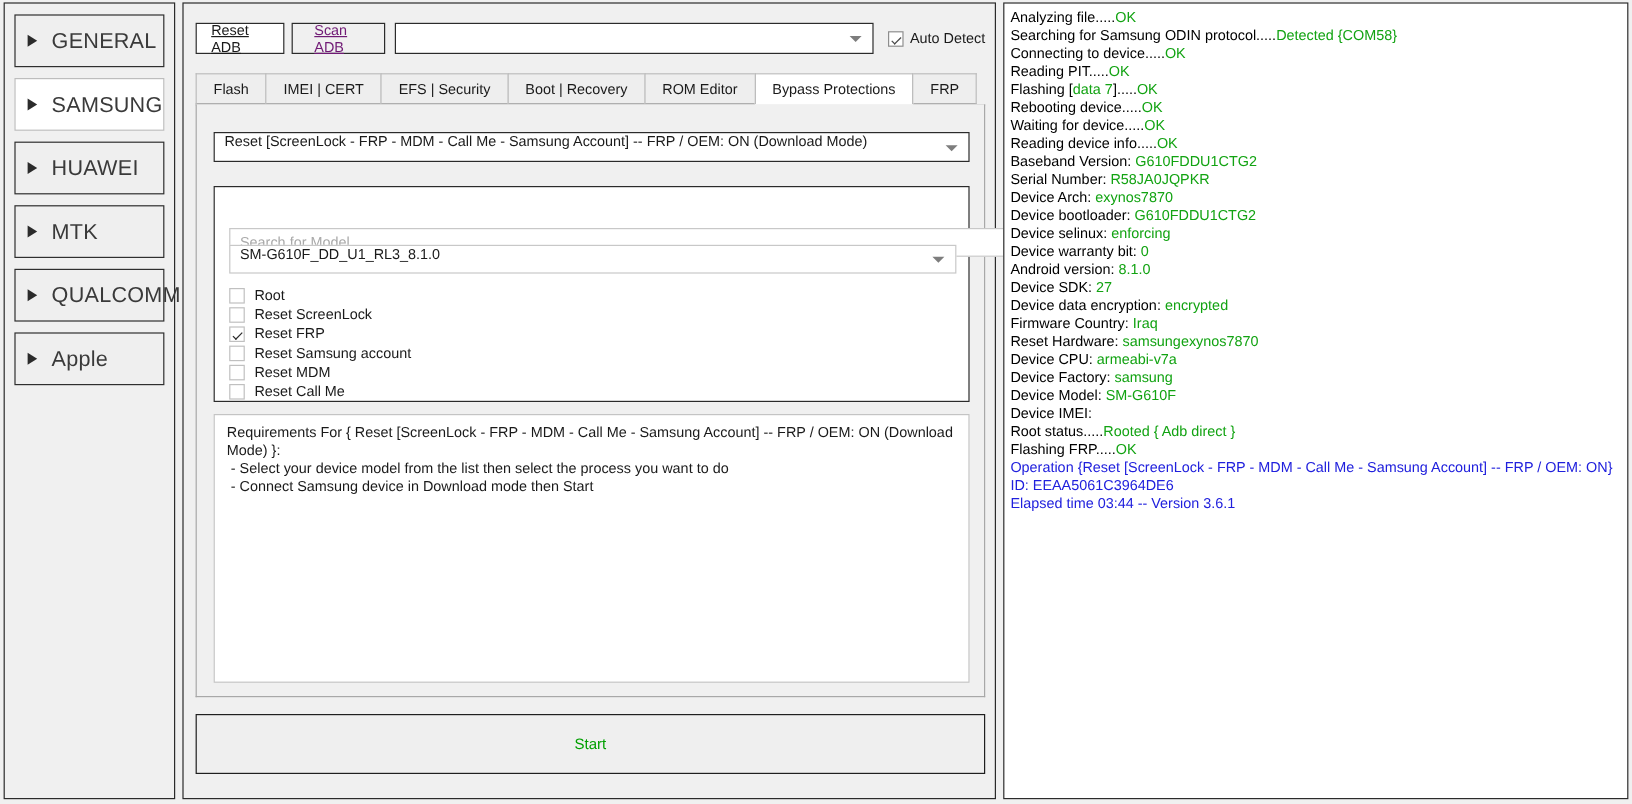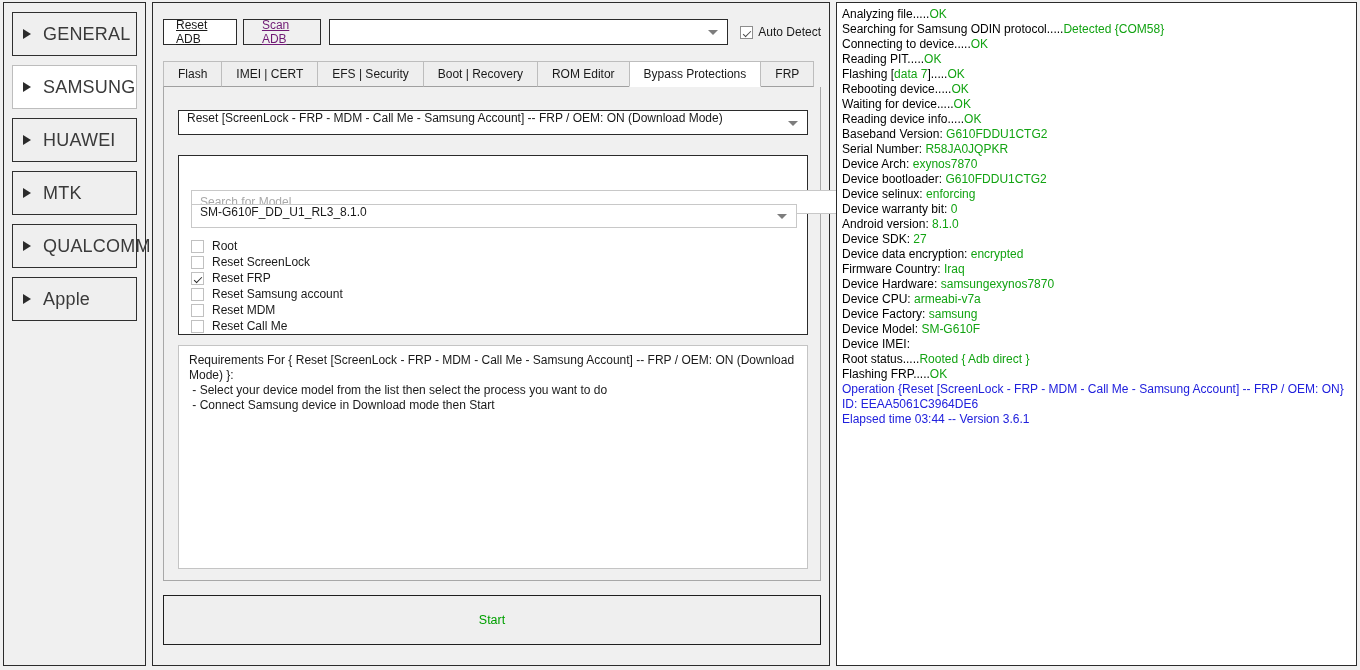--- a/index.html
+++ b/index.html
@@ -402,21 +402,21 @@
       <div class="logline"><span class="">Baseband Version: </span><span class="g">G610FDDU1CTG2</span></div>
       <div class="logline"><span class="">Serial Number: </span><span class="g">R58JA0JQPKR</span></div>
       <div class="logline"><span class="">Device Arch: </span><span class="g">exynos7870</span></div>
       <div class="logline"><span class="">Device bootloader: </span><span class="g">G610FDDU1CTG2</span></div>
       <div class="logline"><span class="">Device selinux: </span><span class="g">enforcing</span></div>
       <div class="logline"><span class="">Device warranty bit: </span><span class="g">0</span></div>
       <div class="logline"><span class="">Android version: </span><span class="g">8.1.0</span></div>
       <div class="logline"><span class="">Device SDK: </span><span class="g">27</span></div>
       <div class="logline"><span class="">Device data encryption: </span><span class="g">encrypted</span></div>
       <div class="logline"><span class="">Firmware Country: </span><span class="g">Iraq</span></div>
-      <div class="logline"><span class="">Device Hardware: </span><span class="g">samsungexynos7870</span></div>
+      <div class="logline"><span class="">Reset Hardware: </span><span class="g">samsungexynos7870</span></div>
       <div class="logline"><span class="">Device CPU: </span><span class="g">armeabi-v7a</span></div>
       <div class="logline"><span class="">Device Factory: </span><span class="g">samsung</span></div>
       <div class="logline"><span class="">Device Model: </span><span class="g">SM-G610F</span></div>
       <div class="logline"><span class="">Device IMEI:</span></div>
       <div class="logline"><span class="">Root status.....</span><span class="g">Rooted { Adb direct }</span></div>
       <div class="logline"><span class="">Flashing FRP.....</span><span class="g">OK</span></div>
       <div class="logline"><span class="b">Operation {Reset [ScreenLock - FRP - MDM - Call Me - Samsung Account] -- FRP / OEM: ON}</span></div>
       <div class="logline"><span class="b">ID: EEAA5061C3964DE6</span></div>
       <div class="logline"><span class="b">Elapsed time 03:44 -- Version 3.6.1</span></div>
     </div>

